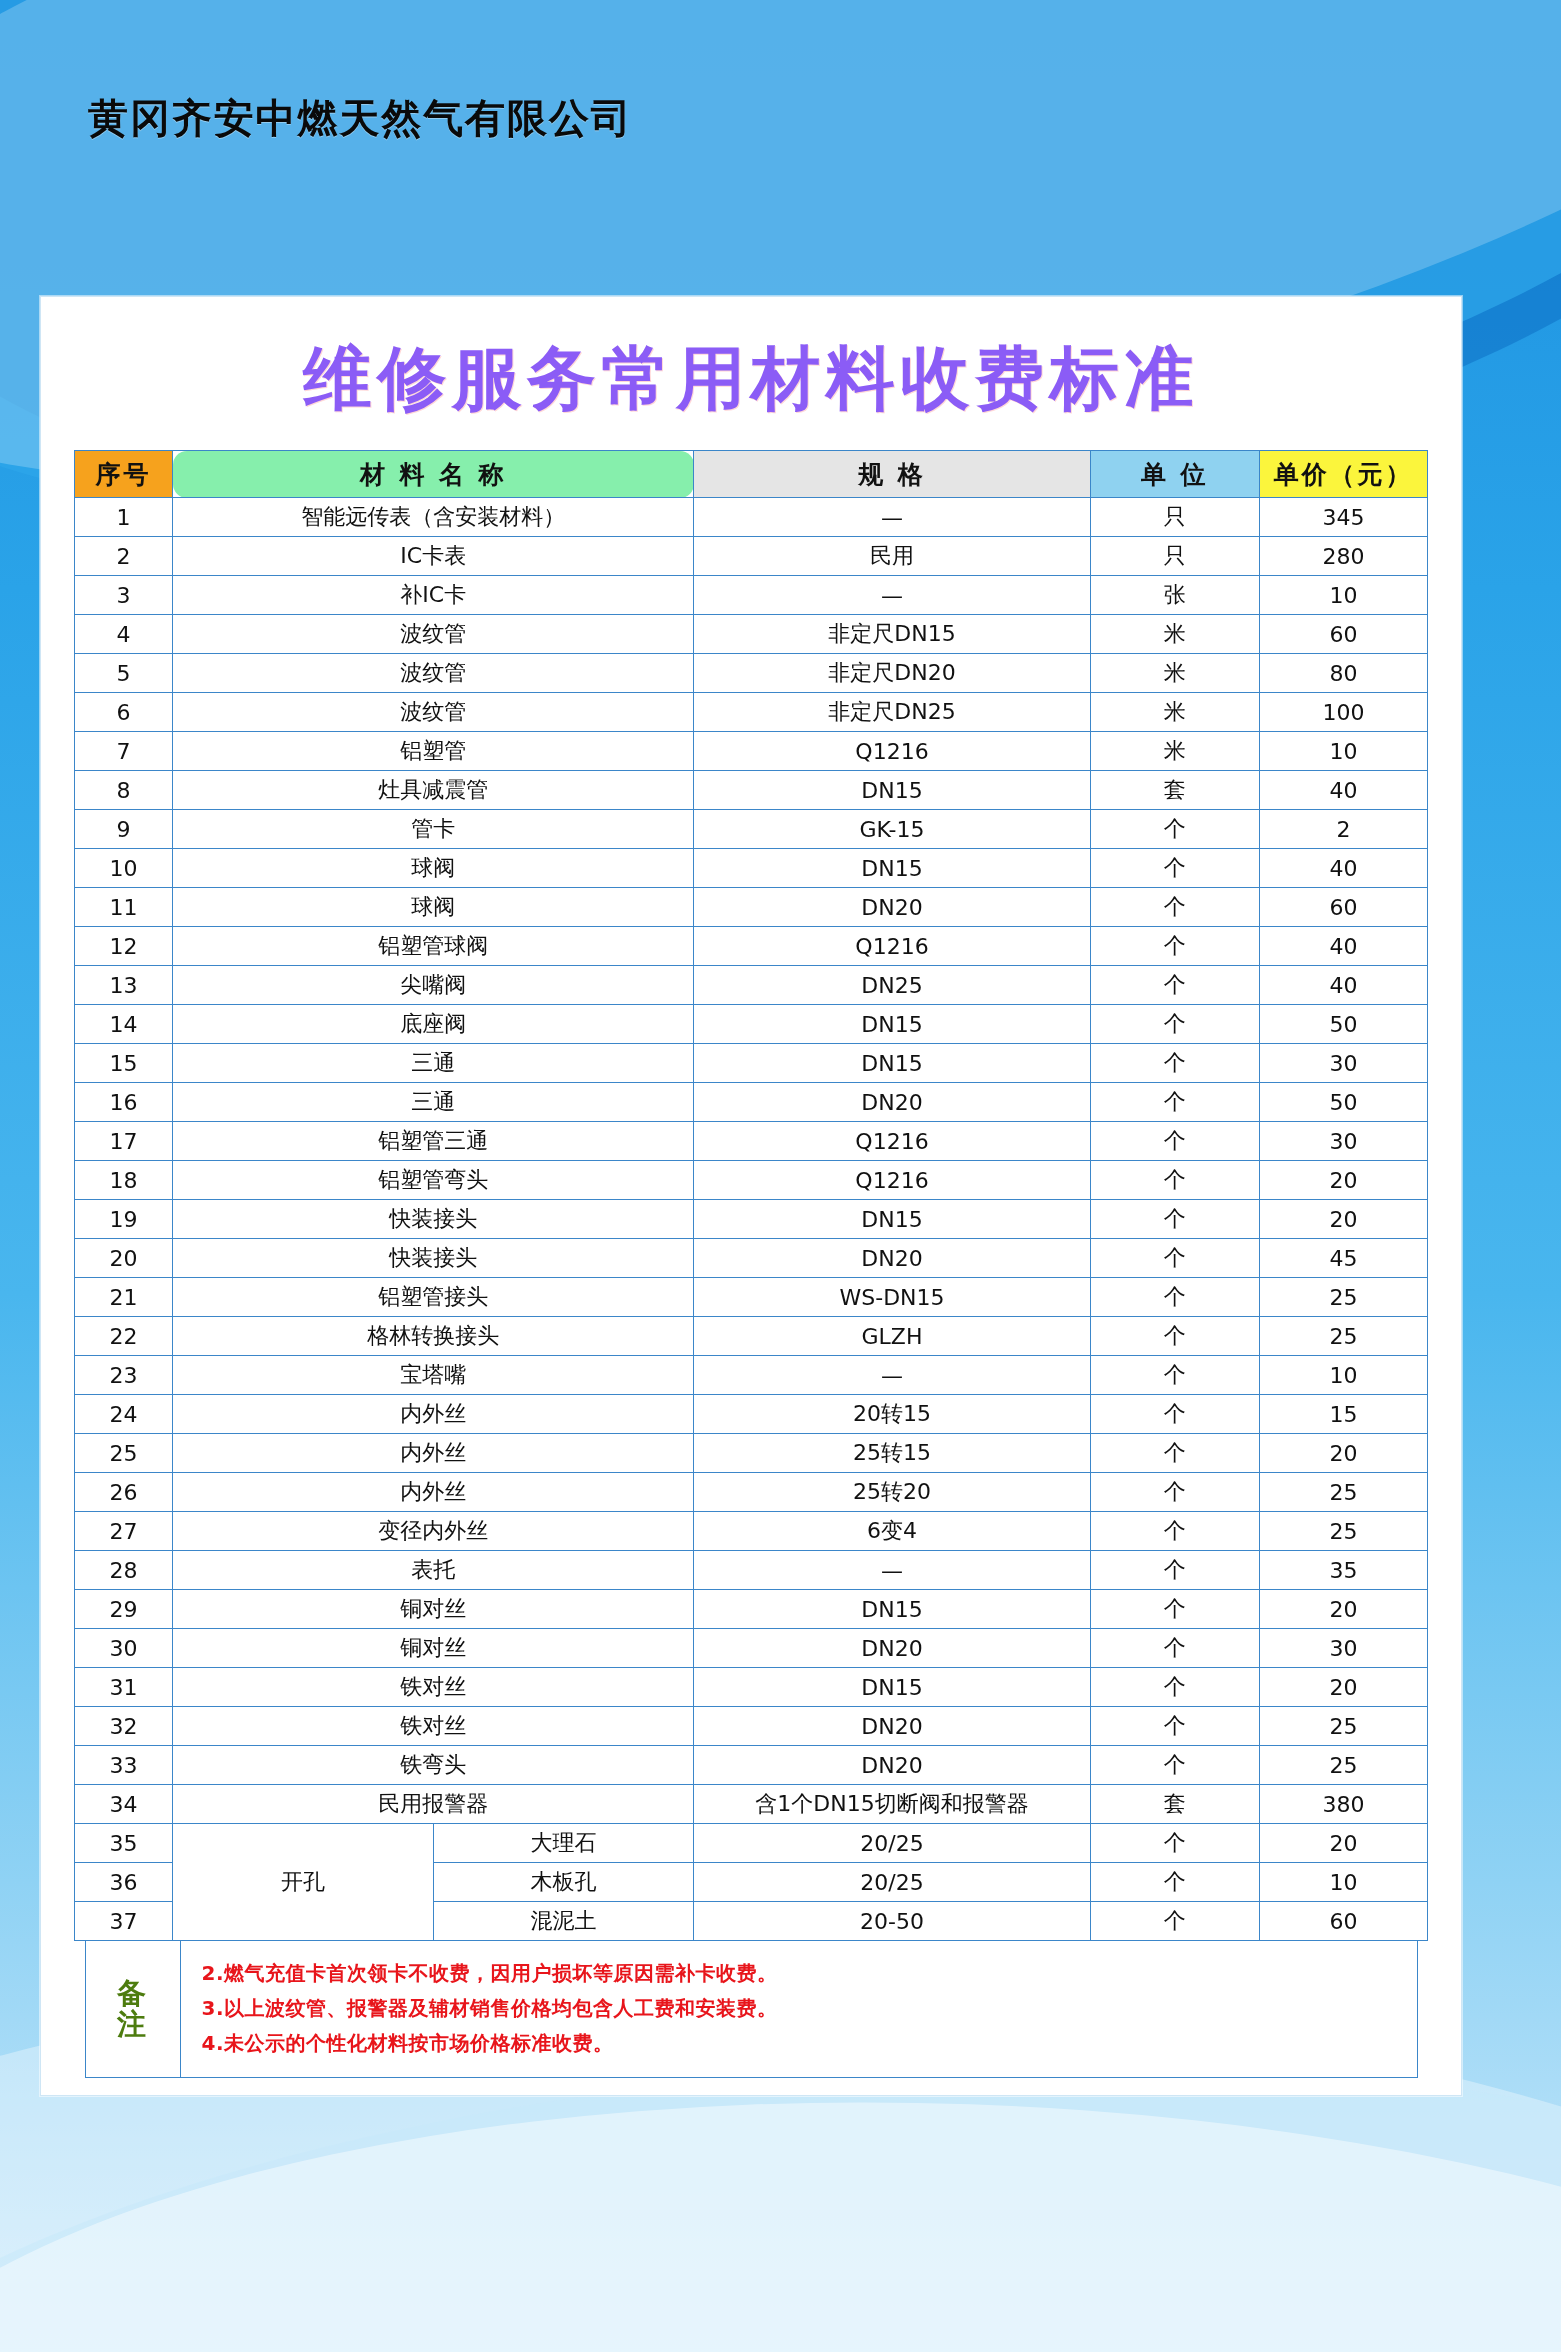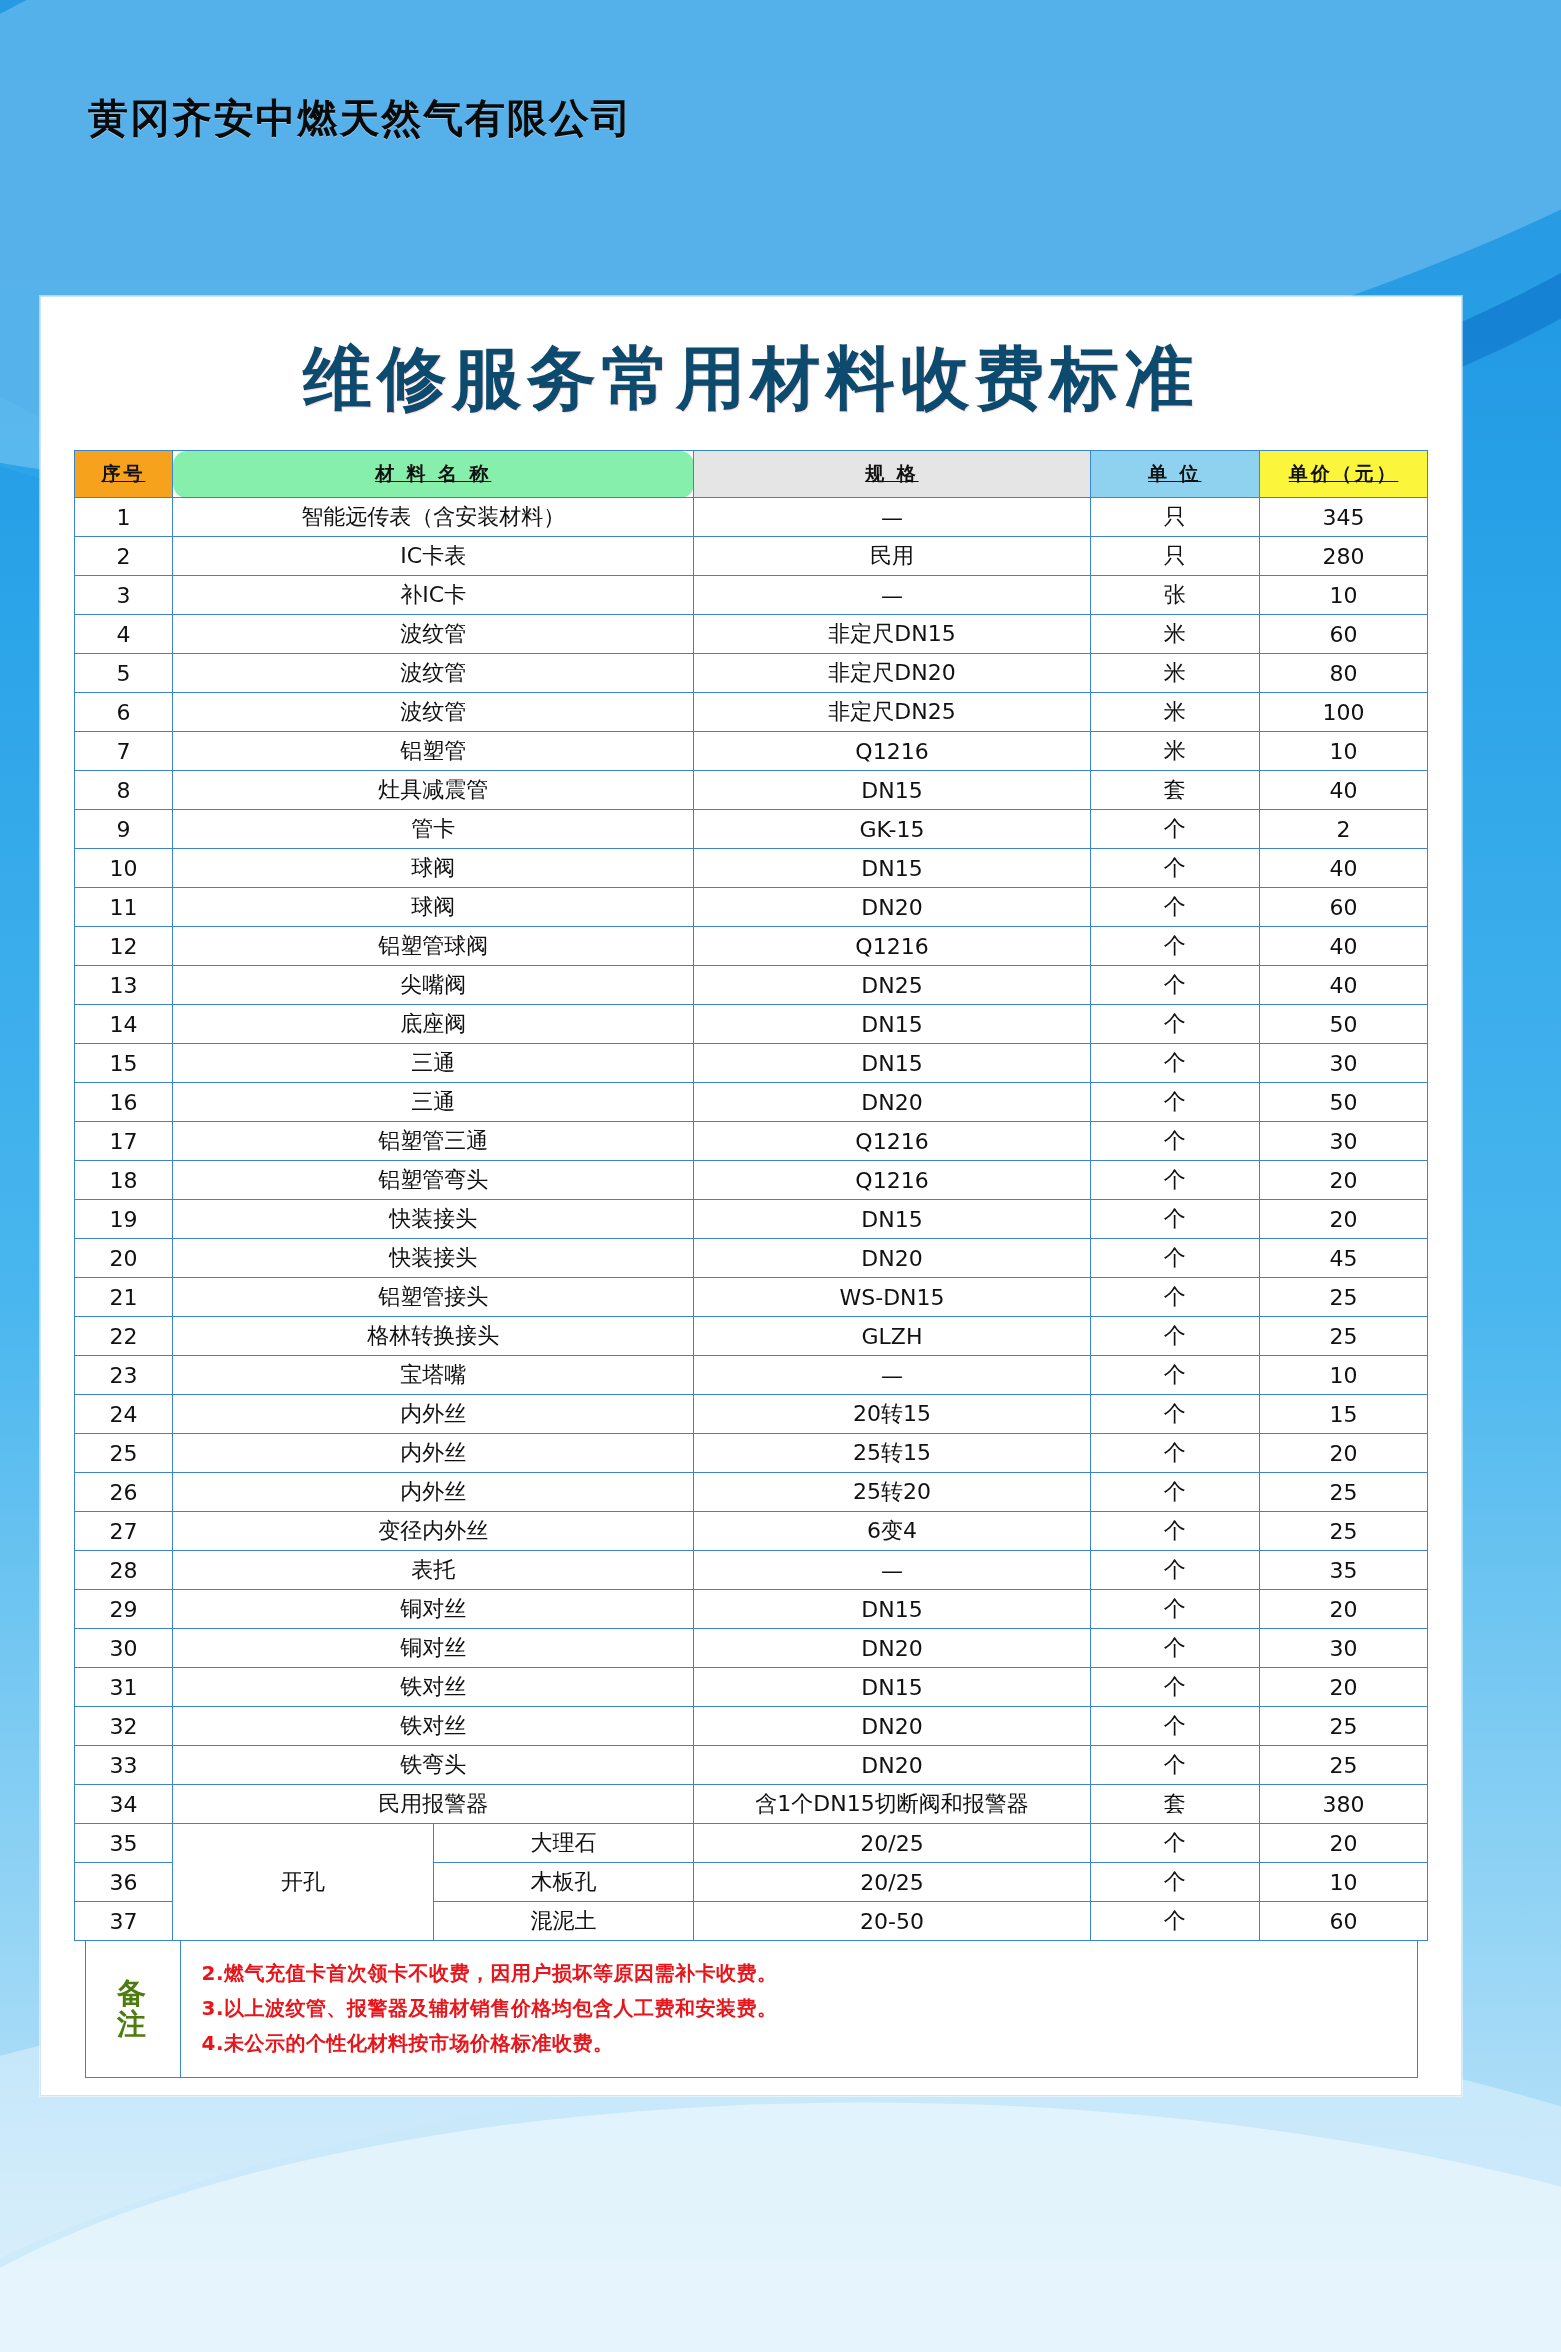--- a/index.html
+++ b/index.html
@@ -39,21 +39,21 @@
 
   .card{
     position:absolute;left:40px;top:296px;width:1420px;
     background:#ffffff;
     border:1px solid #cfe6f5;
     box-shadow:0 0 0 1px rgba(255,255,255,.5);
     padding:0 0 0 0;
   }
   .title{
     text-align:center;
-    color:#0c4a6e;
+    color:#8b5cf6;
     font-size:69px;
     font-weight:bold;
     letter-spacing:5.7px;
     padding:36px 0 25px 0;
     font-family:"DejaVu Sans","Liberation Sans",sans-serif;
     text-shadow:1px 1px 0 #ffd7d7;
   }
   table.price{
     border-collapse:collapse;
     margin:0 auto;
@@ -63,23 +63,22 @@
   table.price td,table.price th{
     border:1px solid #3b86c9;
     font-size:22px;
     color:#111;
     height:36px;
     text-align:center;
     font-weight:normal;
     padding:1px 1.9px;
   }
   table.price thead th{
-    font-size:19px;font-weight:bold;color:#111;height:44px;
+    font-size:25px;font-weight:bold;color:#111;height:44px;
     letter-spacing:2.9px;
-    text-decoration:underline;
   }
   th.h-no{background:#f6a21d;width:94px;}
   th.h-name{background:#86efac;width:516px;color:#fff;border-radius:14px;}
   th.h-spec{background:#e5e5e5;width:392px;}
   th.h-unit{background:#8fd2f0;width:164px;}
   th.h-price{background:#fbf53c;width:164px;}
 
   td.c-no{width:94px;}
   td.c-name{width:516px;}
   td.c-spec{width:392px;}

